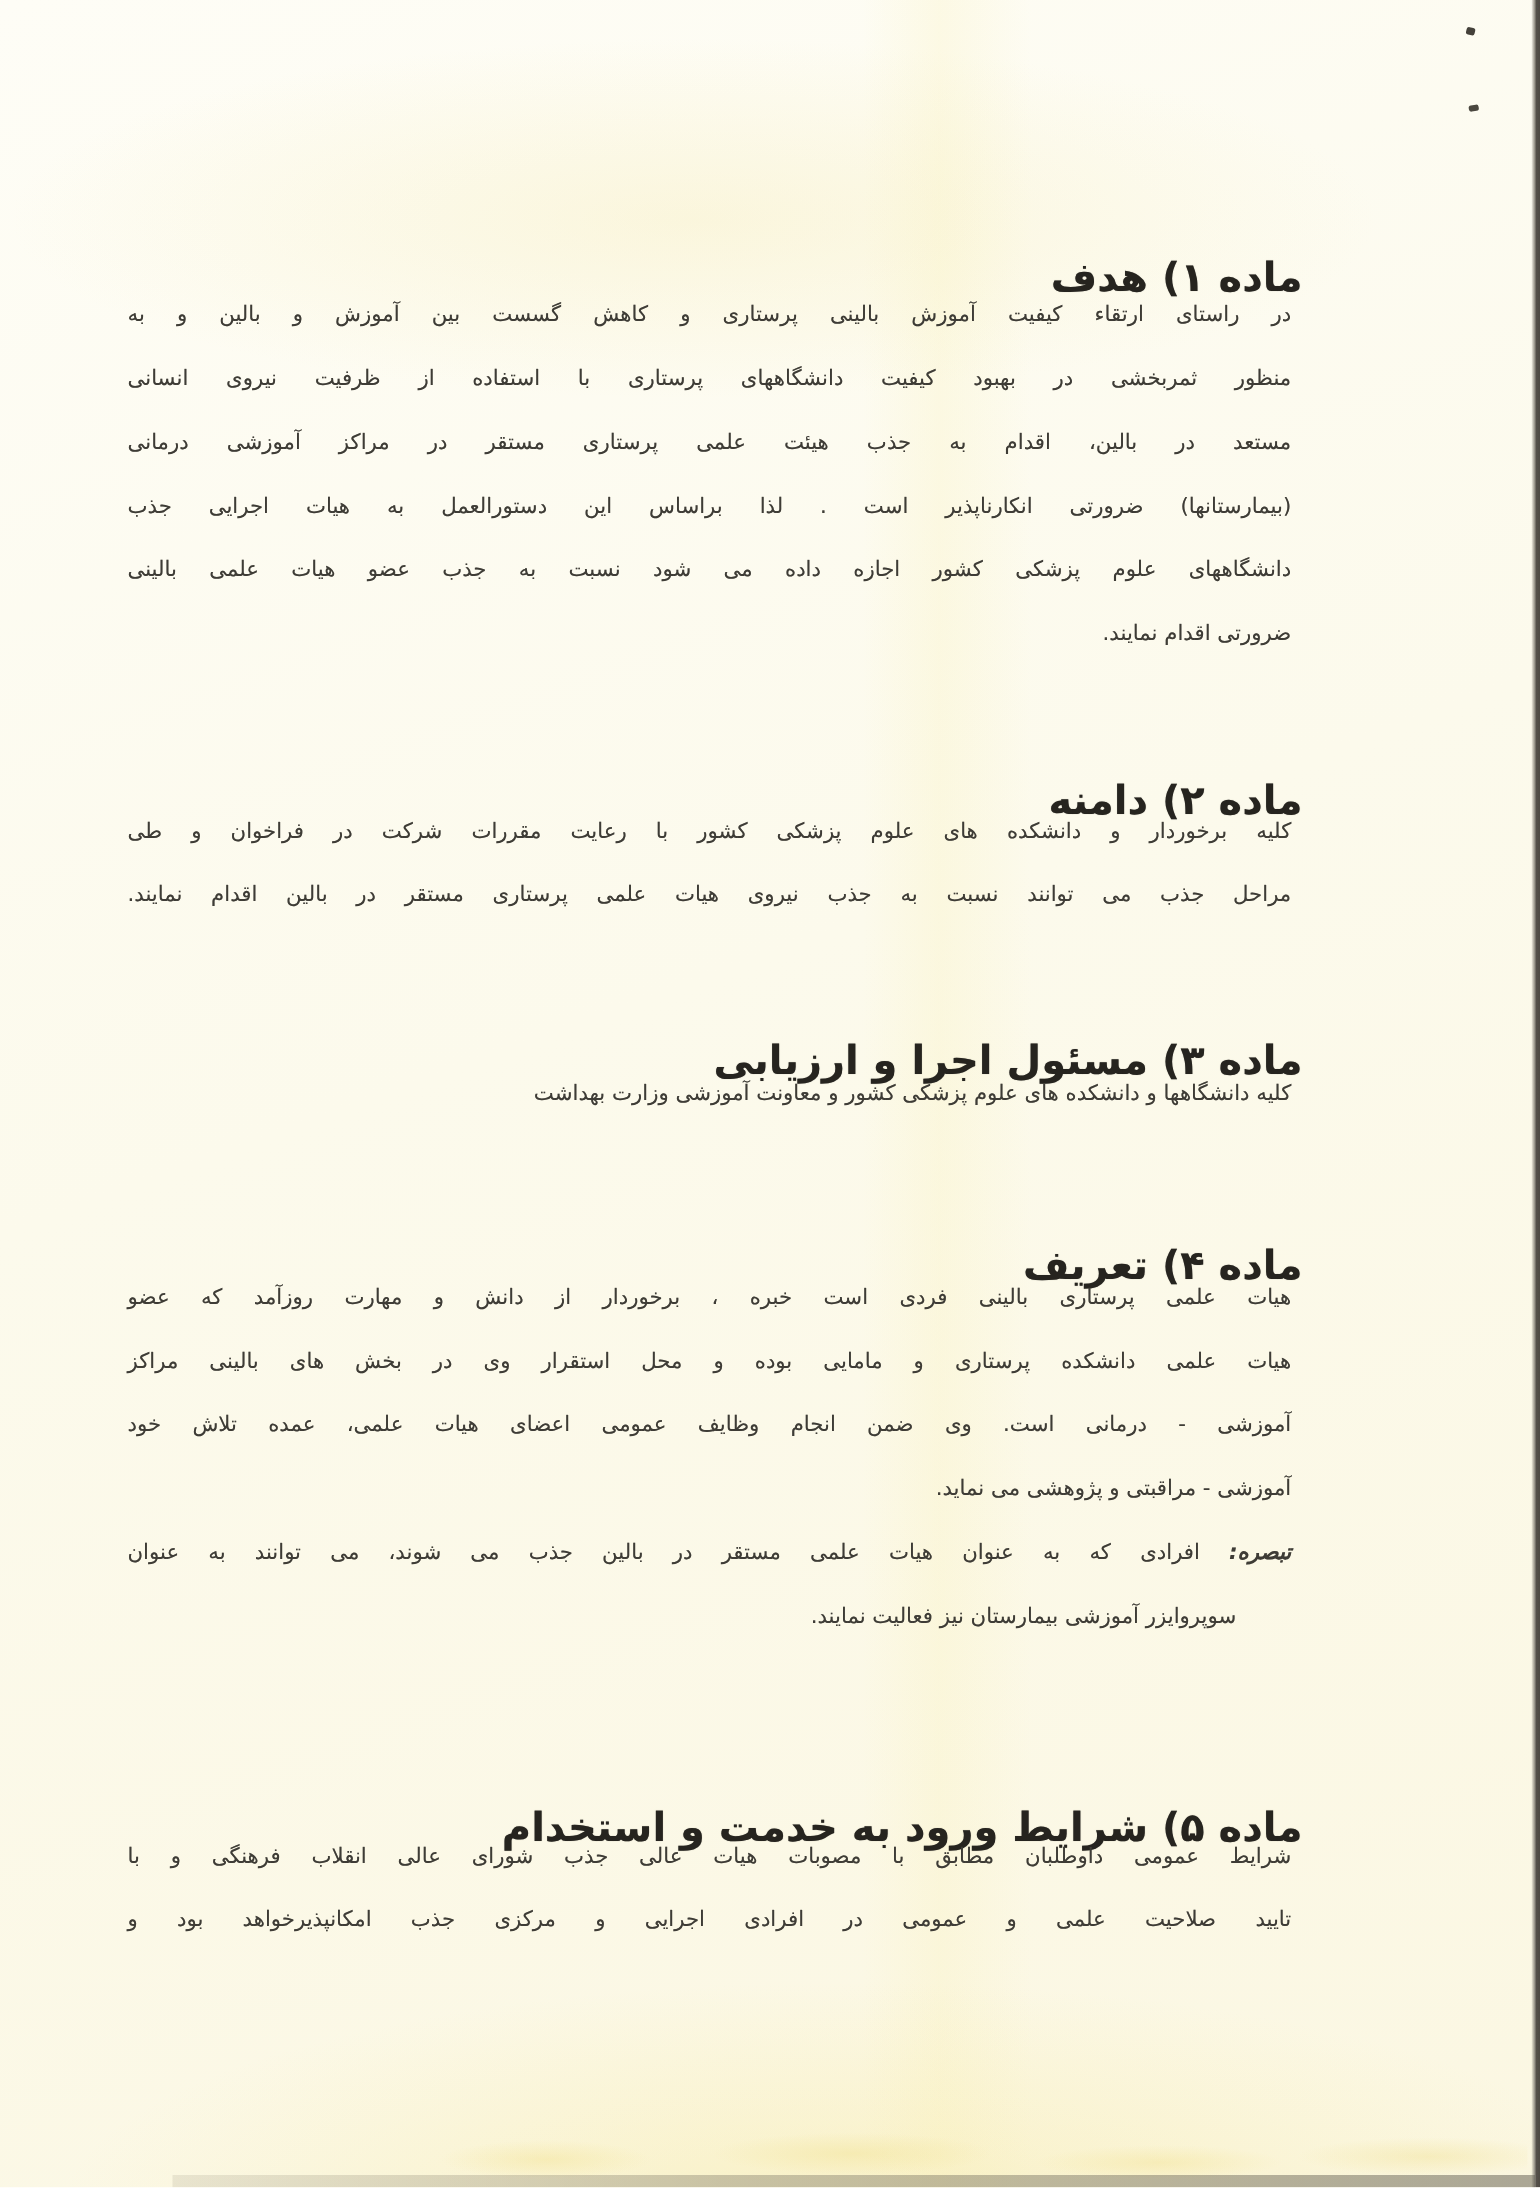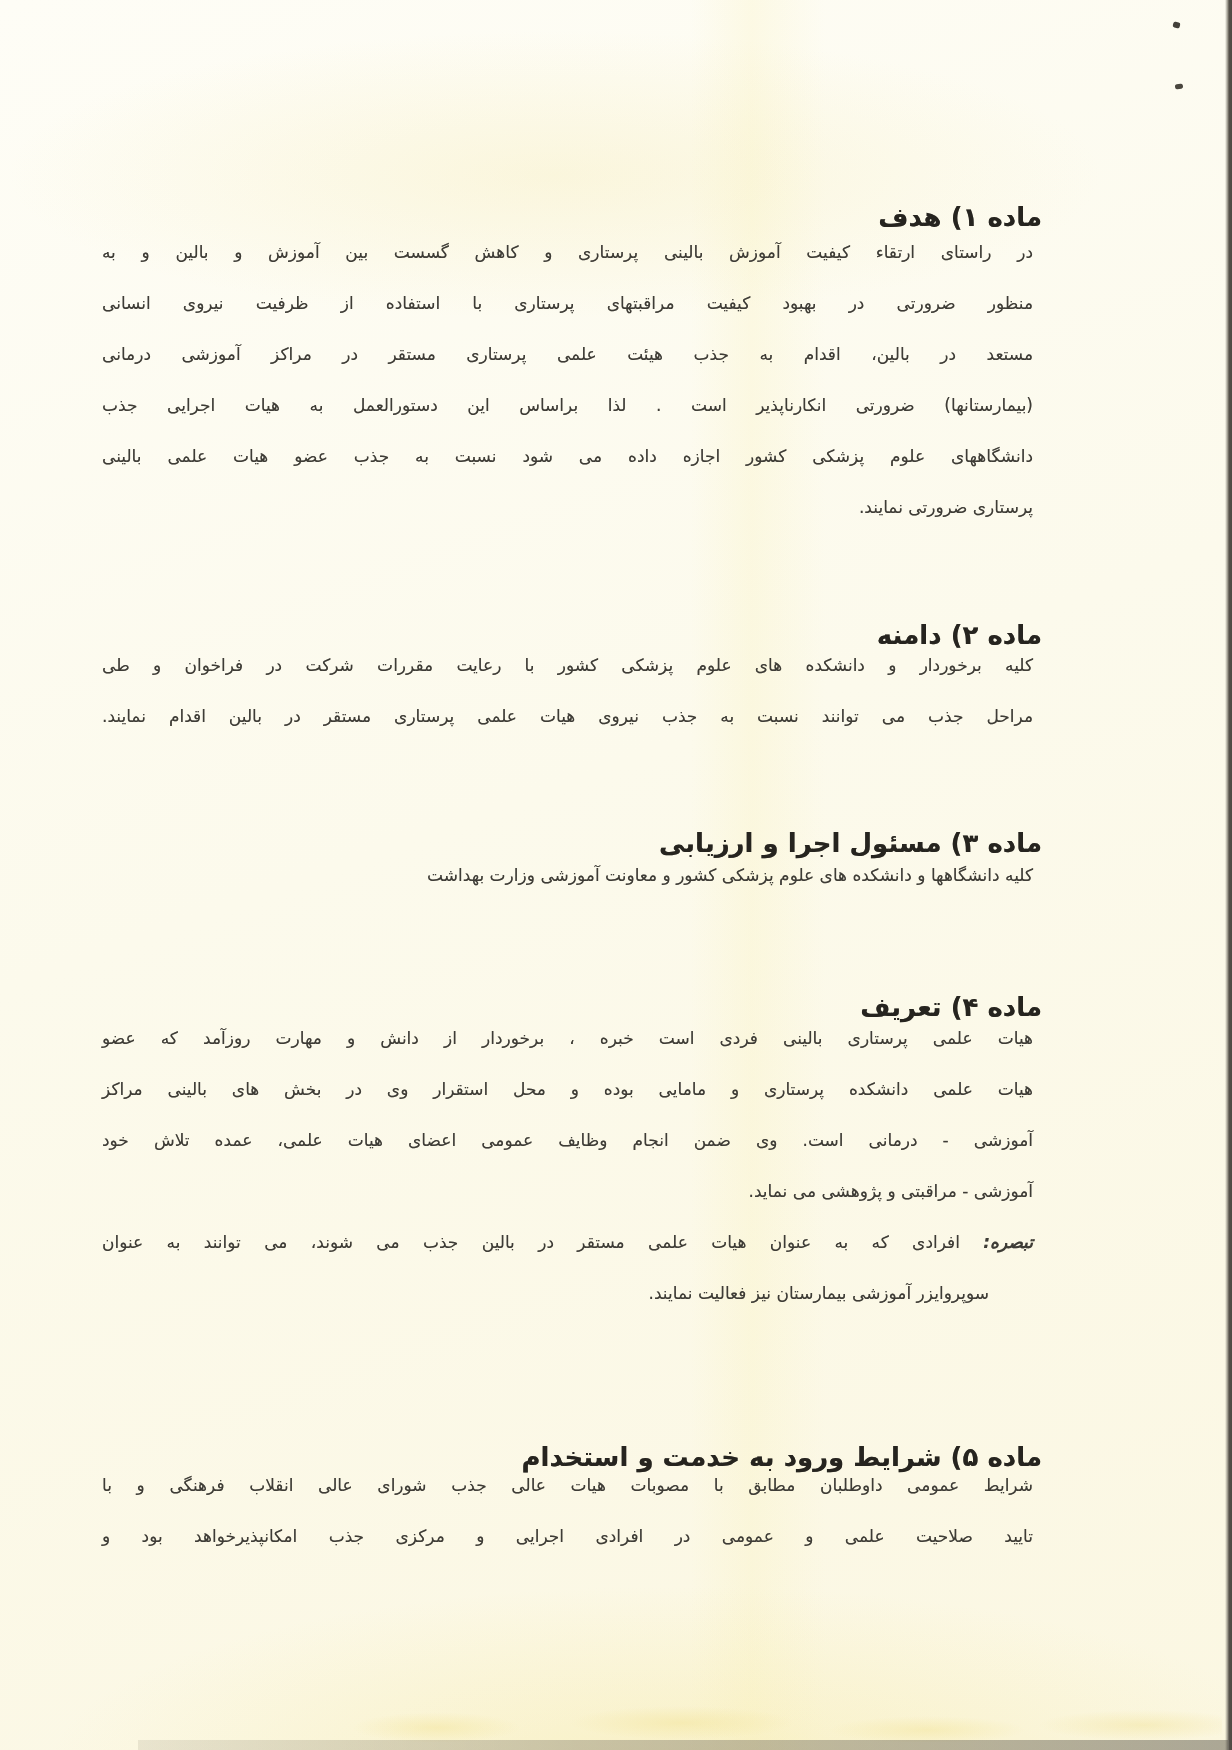--- a/index.html
+++ b/index.html
@@ -31,21 +31,21 @@
       radial-gradient(160px 24px at 45% 60%, rgba(238,218,120,0.30), rgba(238,218,120,0) 70%),
       radial-gradient(140px 20px at 70% 75%, rgba(240,222,130,0.33), rgba(240,222,130,0) 70%),
       radial-gradient(150px 22px at 92% 65%, rgba(236,216,118,0.30), rgba(236,216,118,0) 70%);
   }
   .speck{position:absolute;background:#44413a;border-radius:2px;}
   .speck.s1{left:1173px;top:22px;width:7px;height:6px;transform:rotate(14deg);}
   .speck.s2{left:1175px;top:84px;width:8px;height:5px;transform:rotate(-9deg);background:#4a473f;}
   
   .a-head{
     position:absolute;right:190px;width:931px;
-    font-size:26px;line-height:40px;font-weight:bold;
+    font-size:32px;line-height:40px;font-weight:bold;
     color:#26241f;text-align:right;
     text-shadow:0 0 0.6px rgba(40,38,33,0.55);
   }
   .a-body{
     position:absolute;right:199px;width:931px;
     font-size:17px;line-height:51px;
     color:#3e3c36;text-align:right;
     text-shadow:0 0 0.5px rgba(62,60,54,0.45);
   }
   .ln{display:block;}
@@ -61,25 +61,25 @@
 
   <div class="edge-right"></div>
   <div class="mottle-bottom"></div>
   <div class="edge-bottom"></div>
   <div class="speck s1"></div>
   <div class="speck s2"></div>
 
   <h2 class="a-head" style="top:175px">ماده ۱) هدف</h2>
   <div class="a-body" style="top:227px">
     <span class="ln fill">در راستای ارتقاء کیفیت آموزش بالینی پرستاری و کاهش گسست بین آموزش و بالین و به</span>
-    <span class="ln fill">منظور ضرورتی در بهبود کیفیت مراقبتهای پرستاری با استفاده از ظرفیت نیروی انسانی</span>
+    <span class="ln fill">منظور ثمربخشی در بهبود کیفیت دانشگاههای پرستاری با استفاده از ظرفیت نیروی انسانی</span>
     <span class="ln fill">مستعد در بالین، اقدام به جذب هیئت علمی پرستاری مستقر در مراکز آموزشی درمانی</span>
     <span class="ln fill">(بیمارستانها) ضرورتی انکارناپذیر است . لذا براساس این دستورالعمل به هیات اجرایی جذب</span>
     <span class="ln fill">دانشگاههای علوم پزشکی کشور اجازه داده می شود نسبت به جذب عضو هیات علمی بالینی</span>
-    <span class="ln end">پرستاری ضرورتی نمایند.</span>
+    <span class="ln end">ضرورتی اقدام نمایند.</span>
   </div>
 
   <h2 class="a-head" style="top:593px">ماده ۲) دامنه</h2>
   <div class="a-body" style="top:640px">
     <span class="ln fill">کلیه برخوردار و دانشکده های علوم پزشکی کشور با رعایت مقررات شرکت در فراخوان و طی</span>
     <span class="ln fill">مراحل جذب می توانند نسبت به جذب نیروی هیات علمی پرستاری مستقر در بالین اقدام نمایند.</span>
   </div>
 
   <h2 class="a-head" style="top:801px">ماده ۳) مسئول اجرا و ارزیابی</h2>
   <div class="a-body" style="top:850px">

